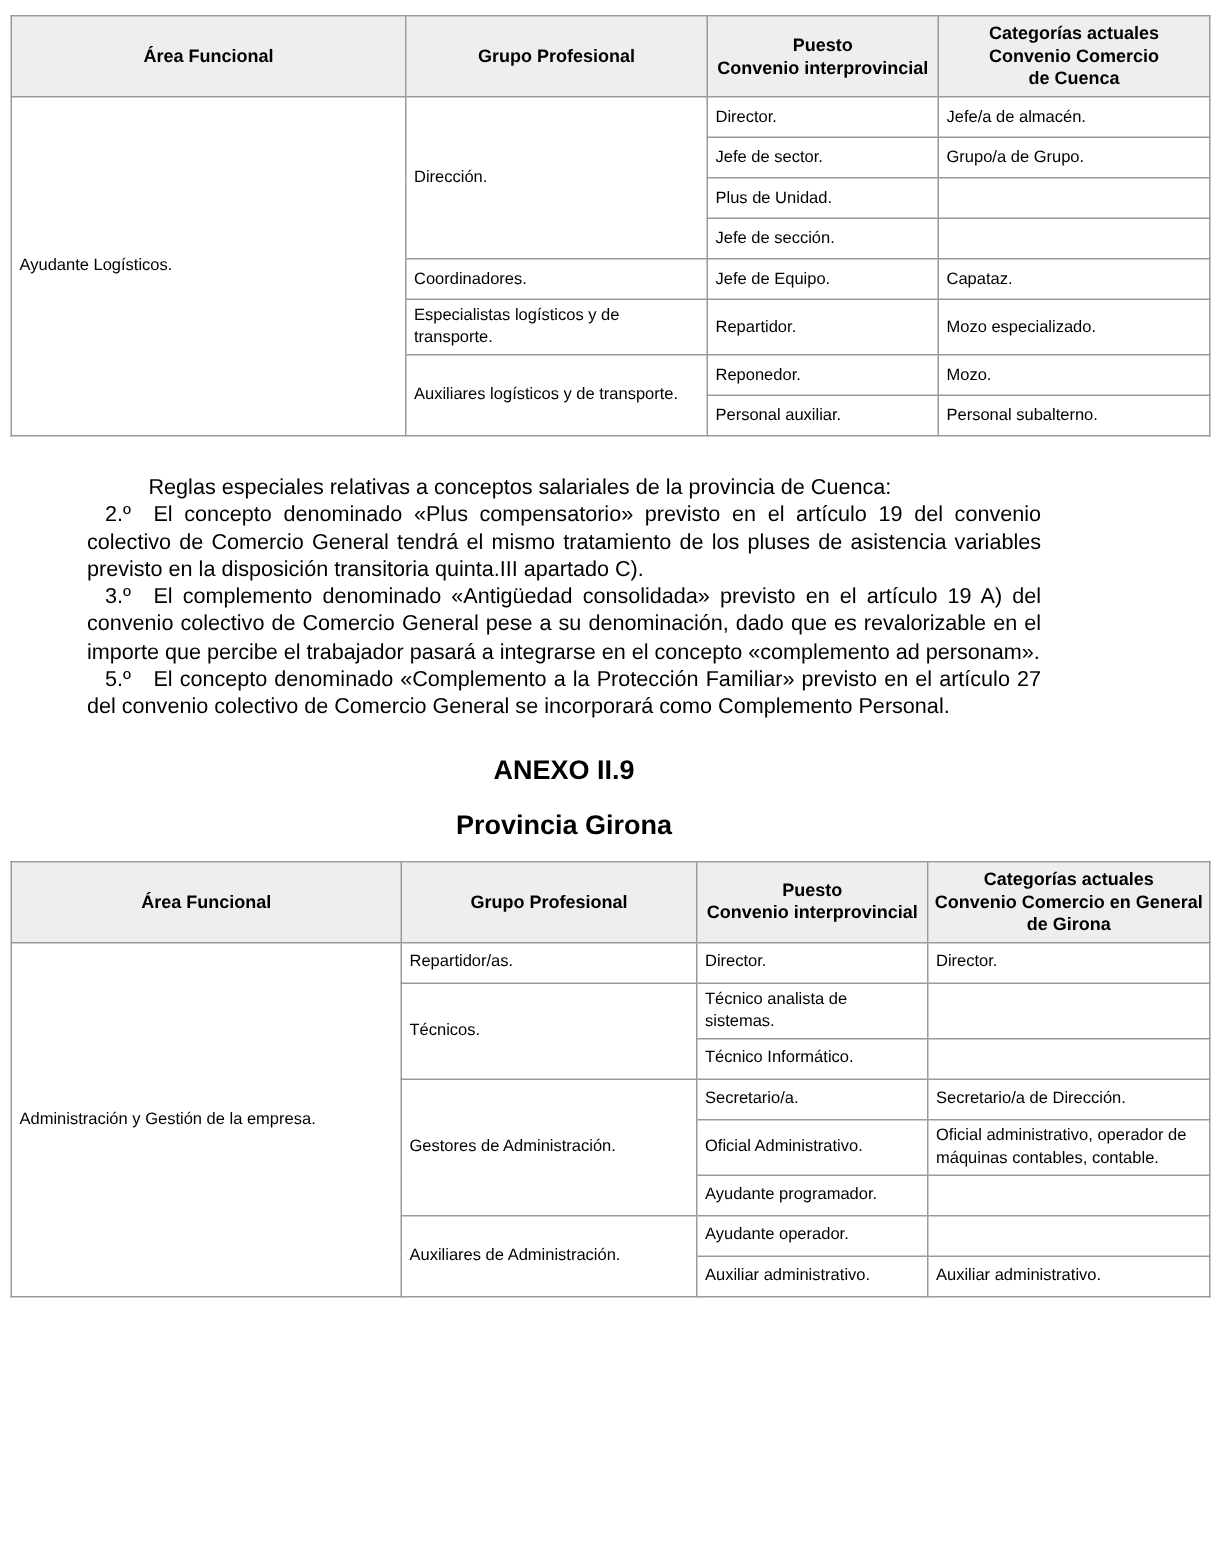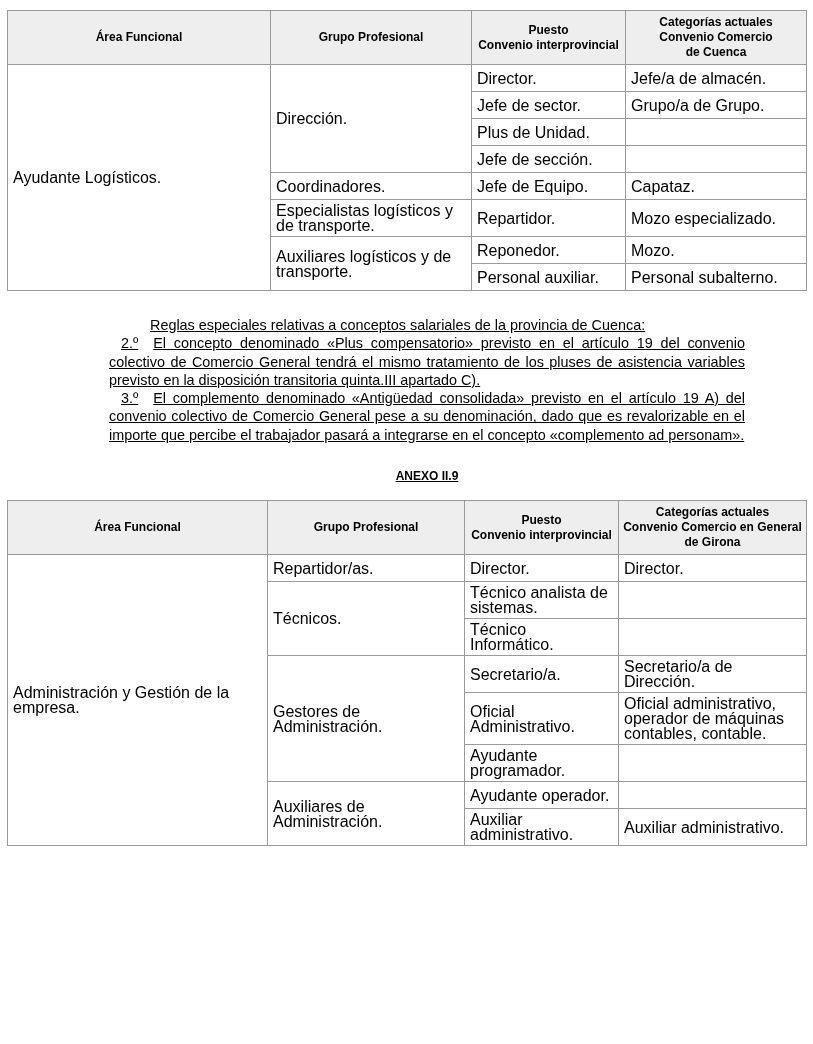--- a/index.html
+++ b/index.html
@@ -34,52 +34,51 @@
     background: var(--header-bg, #eeeeee);
     font-weight: bold;
     font-size: 12px;
     line-height: 15px;
     text-align: center;
     white-space: pre-line;
     height: 54px;
     padding: 2px 4px;
   }
   table.grid td {
-    font-size: 16px;
+    font-size: 11px;
     line-height: 15px;
     text-align: left;
     padding: 3px 6px 3px 5px;
     height: 27px;
     word-wrap: break-word;
   }
   table.t1 { margin-top: 10px; }
   table.t2 { margin-top: 15px; }
 
   
   .textblock {
     width: 636px;
-    margin-left: 109px;
+    margin-left: 58px;
     font-size: 14.4px;
     line-height: 18.3px;
-    text-decoration: underline;
   }
   .intro {
     margin-top: 25px;
     text-indent: 41px;
   }
   .rule {
     text-align: justify;
     text-indent: 12px;
   }
   .rule.first { margin-top: 18px; }
   .rnum { margin-right: 15px; }
   .heading {
     text-align: center;
     font-weight: bold;
-    font-size: 12px;
+    font-size: 18px;
     line-height: 18px;
   }
   .anexo { margin-top: 23px; }
   .prov  { margin-top: 19px; }
 </style>
 </head>
 <body>
 
 <div class="page">
 
@@ -140,22 +139,24 @@
         <td>Personal subalterno.</td>
       </tr>
     </tbody>
   </table>
 
   <div class="textblock">
     <p class="intro">Reglas especiales relativas a conceptos salariales de la provincia de Cuenca:</p>
 
     <p class="rule"><span class="rnum">2.º</span><span>El concepto denominado «Plus compensatorio» previsto en el artículo 19 del convenio colectivo de Comercio General tendrá el mismo tratamiento de los pluses de asistencia variables previsto en la disposición transitoria quinta.III apartado C).</span></p>
     <p class="rule"><span class="rnum">3.º</span><span>El complemento denominado «Antigüedad consolidada» previsto en el artículo 19 A) del convenio colectivo de Comercio General pese a su denominación, dado que es revalorizable en el importe que percibe el trabajador pasará a integrarse en el concepto «complemento ad personam».</span></p>
+    <p class="rule"><span class="rnum">5.º</span><span>El concepto denominado «Complemento a la Protección Familiar» previsto en el artículo 27 del convenio colectivo de Comercio General se incorporará como Complemento Personal.</span></p>
 
     <h3 class="heading anexo">ANEXO II.9</h3>
+    <h3 class="heading prov">Provincia Girona</h3>
   </div>
 
   <table class="grid t2">
     <colgroup>
       <col style="width:260px">
         <col style="width:197px">
         <col style="width:154px">
         <col style="width:188px">
     </colgroup>
     <thead>

